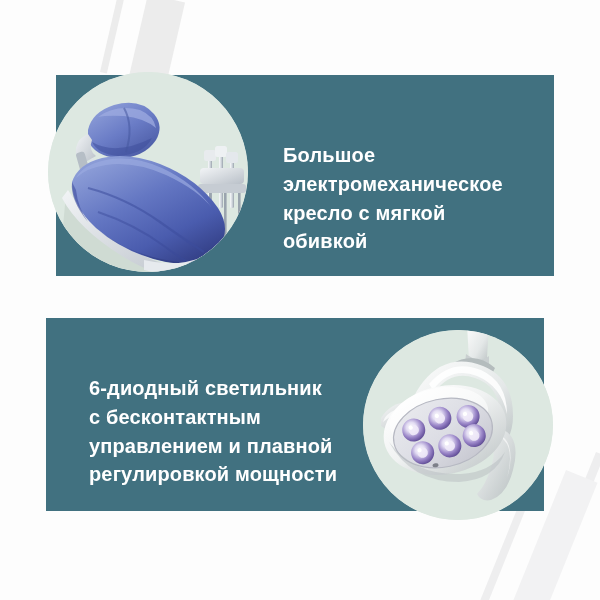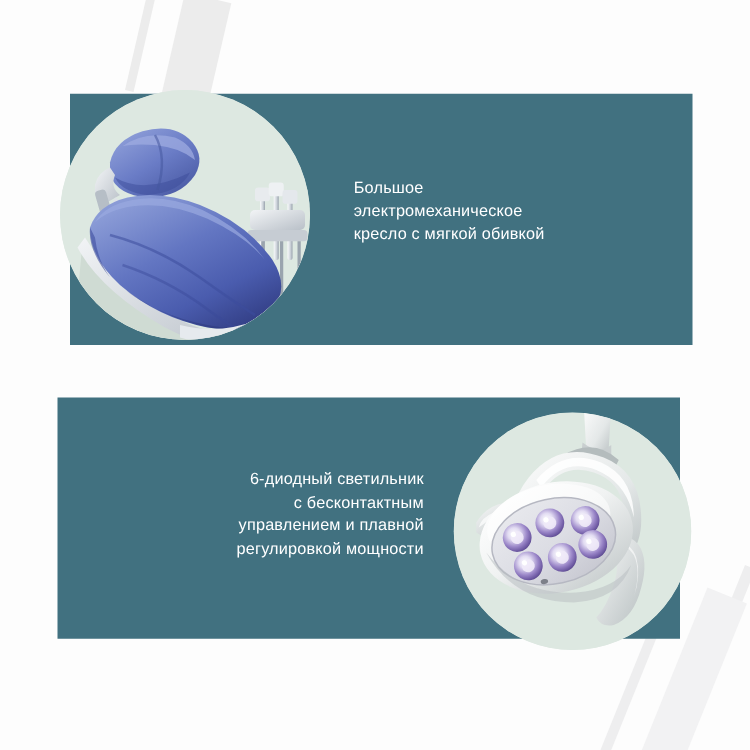--- a/index.html
+++ b/index.html
@@ -87,36 +87,35 @@
   .panel-lamp {
     left: 46px;
     top: 318px;
     width: 498px;
     height: 193px;
   }
 
   .panel-text {
     position: absolute;
     color: #ffffff;
-    font-size: 13px;
+    font-size: 20px;
     line-height: 1.44;
-    font-weight: 400;
+    font-weight: 700;
     letter-spacing: 0.15px;
     white-space: pre-line;
   }
   .panel-chair .panel-text {
     left: 227px;
     top: 66px;
     width: 250px;
   }
   .panel-lamp .panel-text {
     left: 43px;
     top: 56px;
     width: 250px;
-    text-align: right;
   }
 
   
   .medallion {
     position: absolute;
     border-radius: 50%;
     background: #dde8e1;
     overflow: hidden;
   }
   .medallion-chair {

